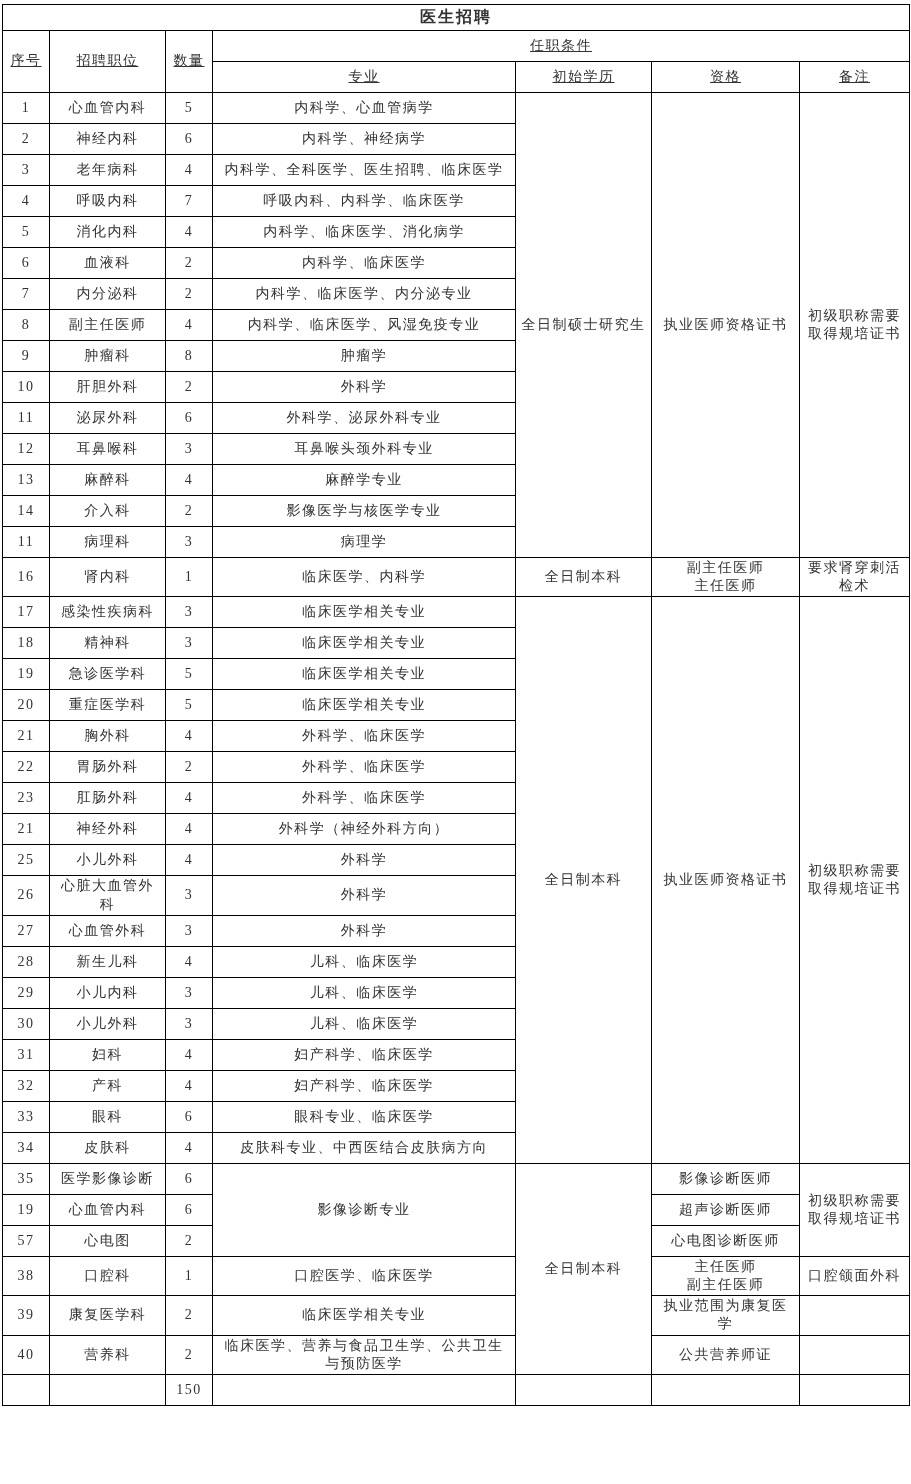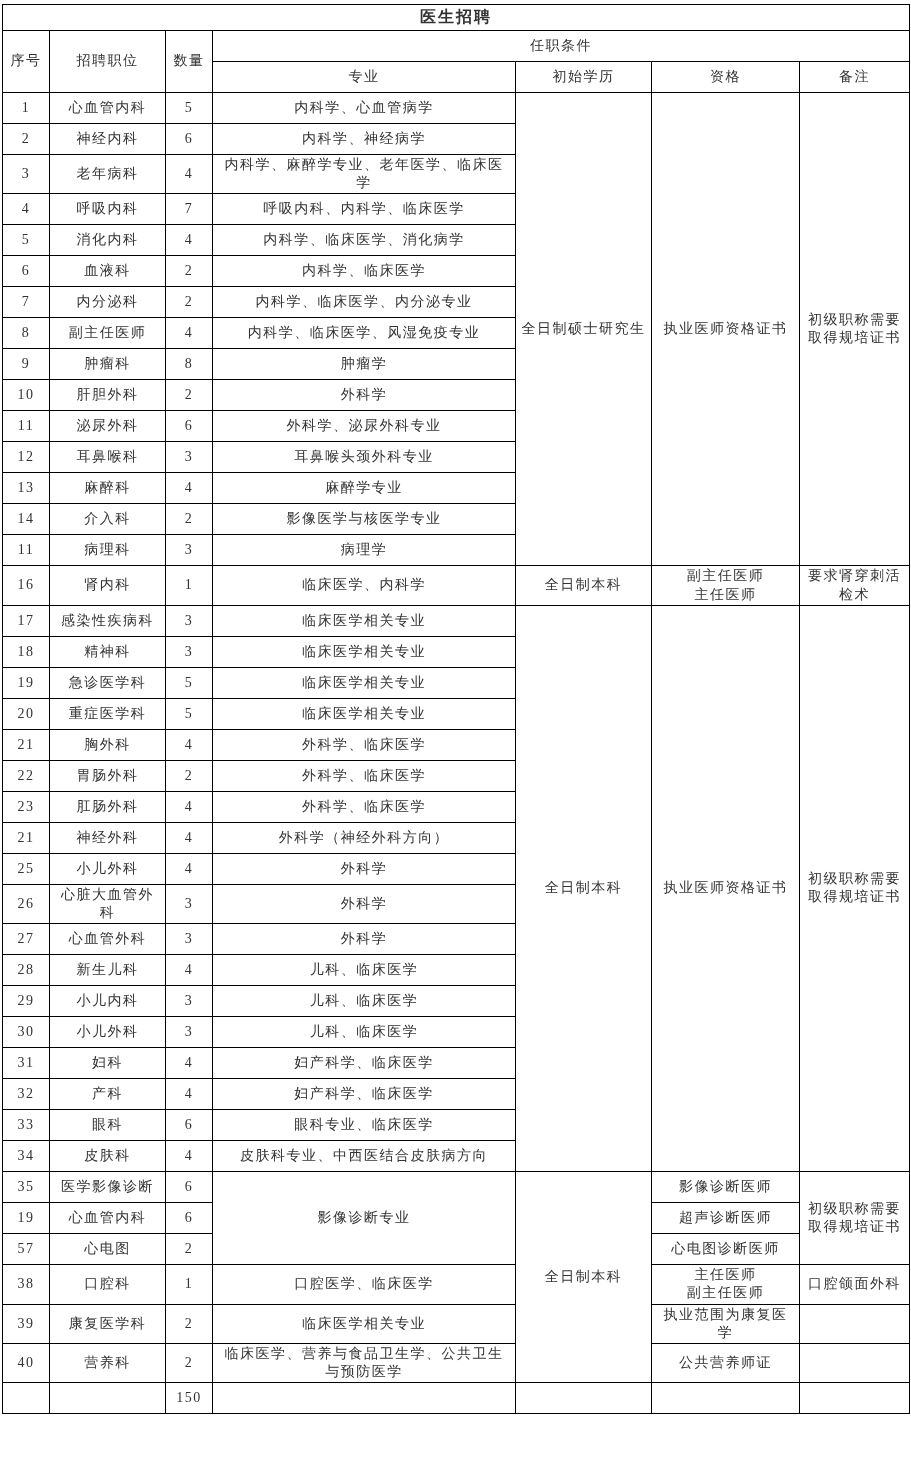--- a/index.html
+++ b/index.html
@@ -33,21 +33,21 @@
     white-space: pre-line;
     overflow: hidden;
     box-sizing: border-box;
   }
   .recruit th.title-cell {
     font-size: 16px;
     font-weight: bold;
     height: 26px;
     letter-spacing: 2px;
   }
-  .recruit thead tr.hdr th { height: 31px; }
+  .recruit thead tr.hdr th { height: 31px; text-decoration: underline; }
   .recruit tbody td { height: 31px; }
 </style>
 </head>
 <body>
 
 <div class="sheet">
   <table class="recruit">
     <colgroup>
       <col style="width:47px">
       <col style="width:116px">
@@ -87,21 +87,21 @@
         <tr>
           <td>2</td>
           <td>神经内科</td>
           <td>6</td>
           <td>内科学、神经病学</td>
         </tr>
         <tr>
           <td>3</td>
           <td>老年病科</td>
           <td>4</td>
-          <td>内科学、麻醉学专业、老年医学、临床医学</td>
+          <td>内科学、全科医学、医生招聘、临床医学</td>
         </tr>
         <tr>
           <td>4</td>
           <td>呼吸内科</td>
           <td>7</td>
           <td>呼吸内科、内科学、临床医学</td>
         </tr>
         <tr>
           <td>5</td>
           <td>消化内科</td>

